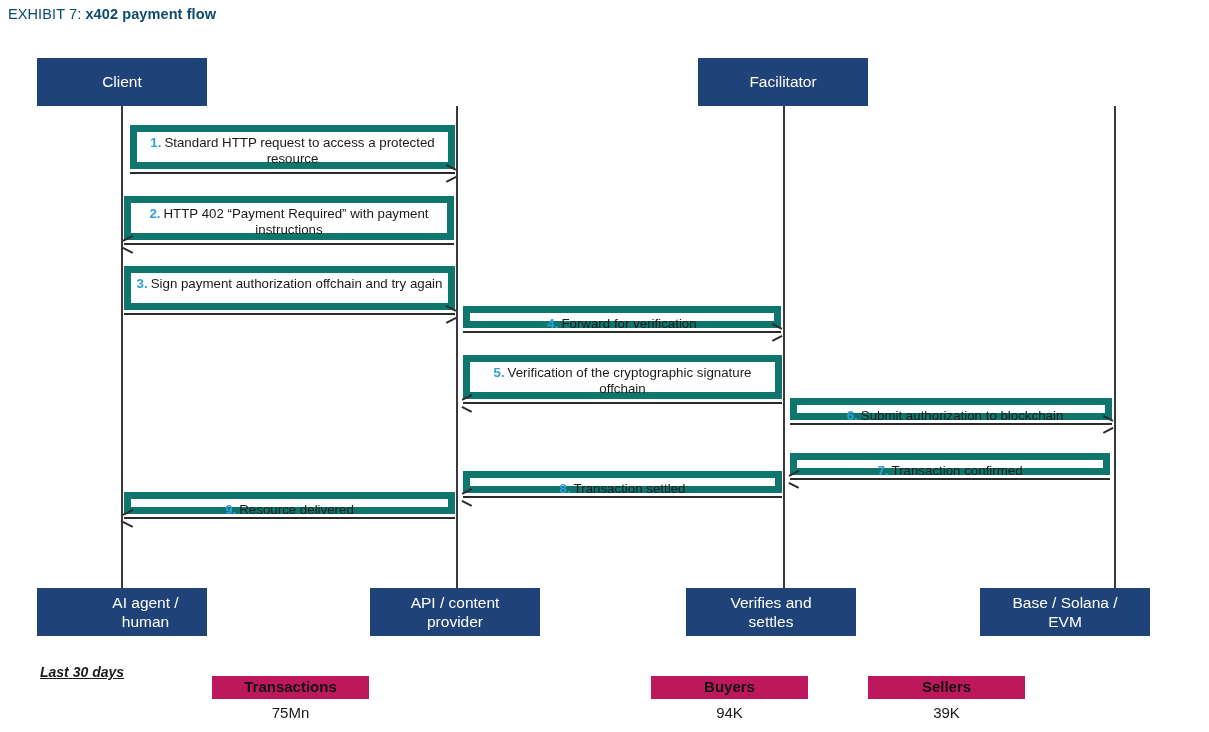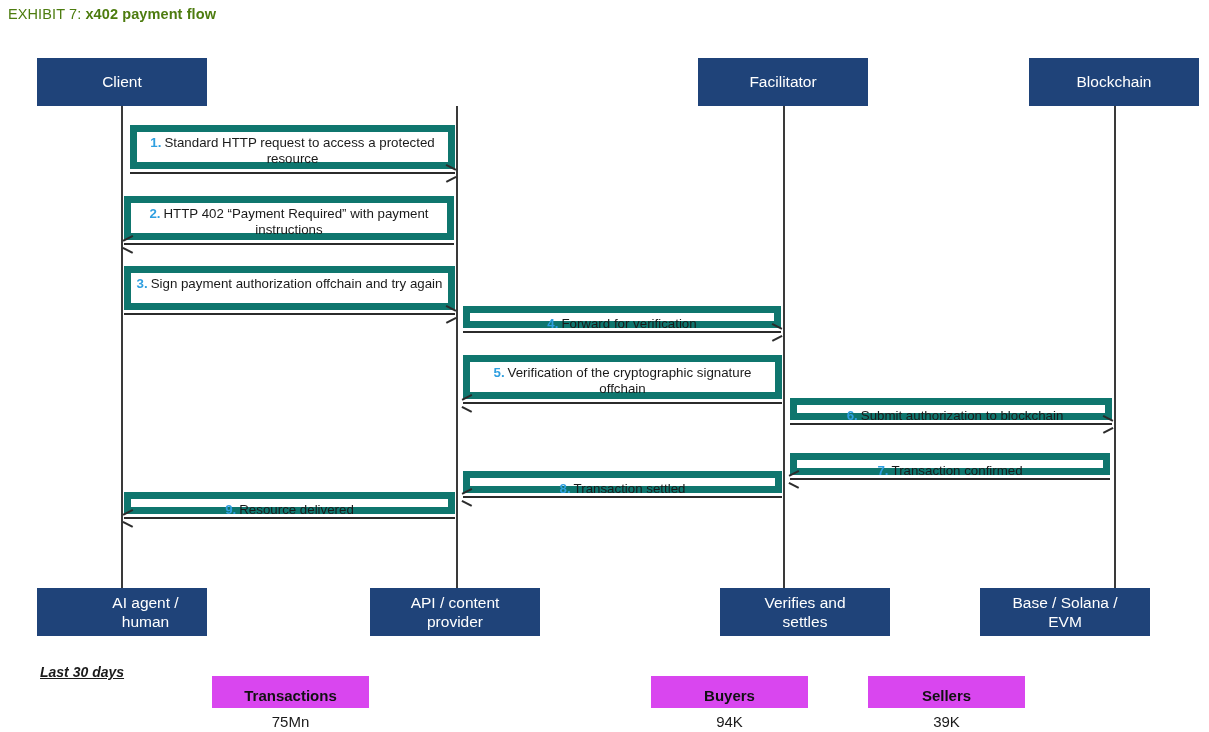--- a/index.html
+++ b/index.html
@@ -20,21 +20,21 @@
   }
 
   
   .exhibit-title {
     position: absolute;
     left: 8px;
     top: 6px;
     font-size: 14.5px;
     letter-spacing: 0.1px;
     white-space: nowrap;
-    color: #4d7c0f;
+    color: #0c4a6e;
   }
   .exhibit-title .label { font-weight: 400; }
   .exhibit-title .name  { font-weight: 700; }
 
   
   .actor-box {
     position: absolute;
     background: #1f4379;
     color: #ffffff;
     display: flex;
@@ -145,24 +145,24 @@
     font-weight: 700;
     text-decoration: underline;
     color: #1a1a1a;
     white-space: nowrap;
   }
   .stat {
     position: absolute;
     text-align: center;
   }
   .stat .stat-label {
-    background: #d946ef;
+    background: #be185d;
     font-weight: 700;
     font-size: 15px;
-    padding: 11px 0 4px 0;
+    padding: 2px 0 4px 0;
     color: #111111;
   }
   .stat .stat-value {
     margin-top: 5px;
     font-size: 15px;
     font-weight: 400;
     color: #1a1a1a;
   }
 </style>
 </head>
@@ -186,25 +186,20 @@
     </div>
   </div>
 
 
   <div class="actor-box" style="left:698px; top:58px; width:170px; height:48px;">
     <div>
       <span>Facilitator</span>
     </div>
   </div>
 
-  <div class="actor-box" style="left:1029px; top:58px; width:170px; height:48px;">
-    <div>
-      <span>Blockchain</span>
-    </div>
-  </div>
 
   <div class="msg" style="left:130px; top:125px; width:325px;">
     <div class="msg-label" style="height:44px;">
       <div>
         <span class="num">1.</span><span class="txt">Standard HTTP request to access a protected resource</span>
       </div>
     </div>
     <div class="msg-arrow" style="top:42px;">
       <div class="shaft"></div>
       <div class="head right"></div>
@@ -314,21 +309,21 @@
     </div>
   </div>
 
   <div class="actor-box" style="left:370px; top:588px; width:170px; height:48px;">
     <div>
       <span>API / content</span>
       <span>provider</span>
     </div>
   </div>
 
-  <div class="actor-box" style="left:720px; top:588px; width:170px; height:48px;">
+  <div class="actor-box" style="left:686px; top:588px; width:170px; height:48px;">
     <div>
       <span>Verifies and</span>
       <span>settles</span>
     </div>
   </div>
 
   <div class="actor-box" style="left:980px; top:588px; width:170px; height:48px;">
     <div>
       <span>Base / Solana /</span>
       <span>EVM</span>

